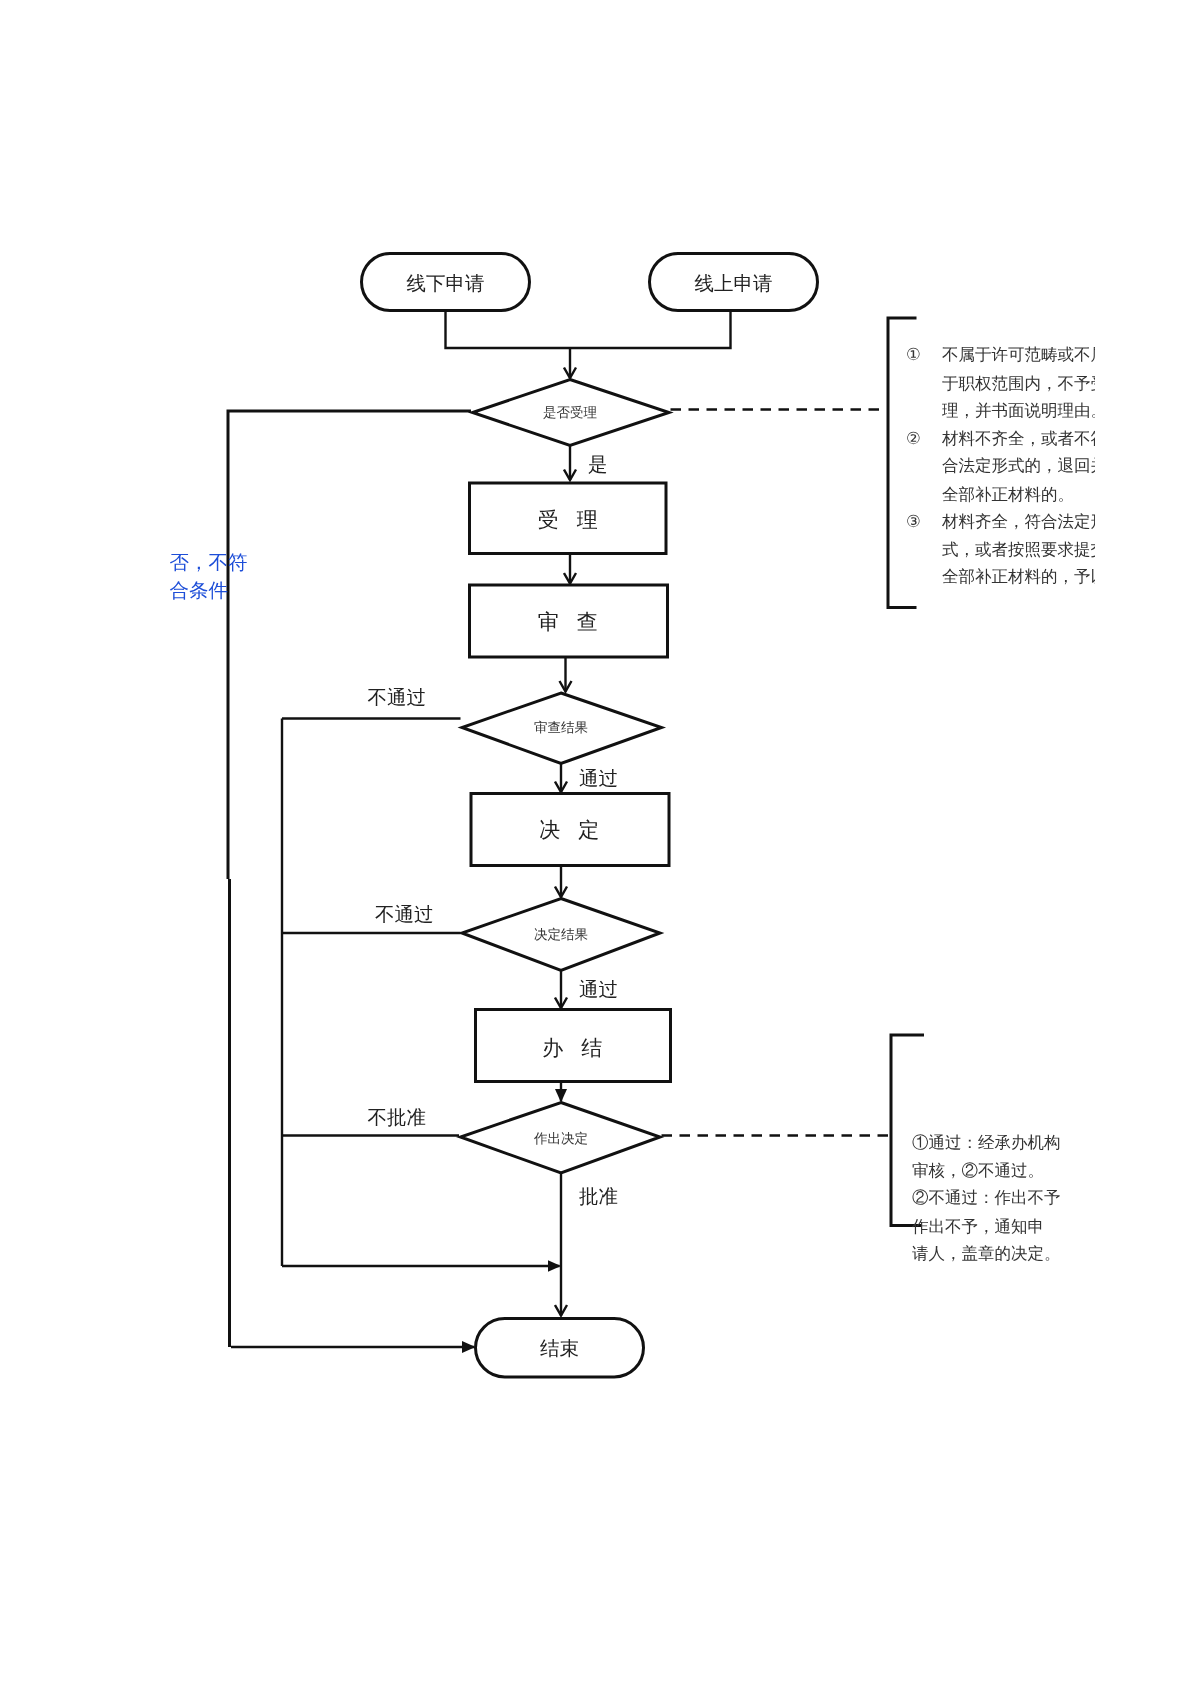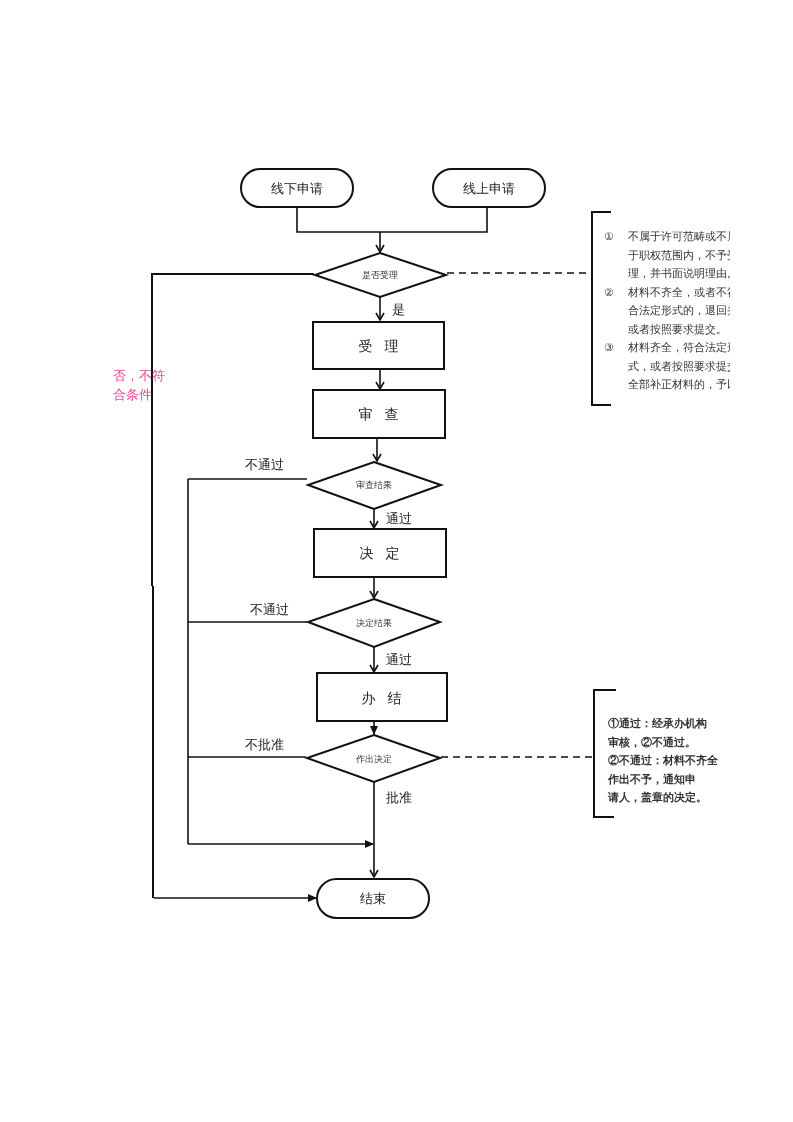--- a/index.html
+++ b/index.html
@@ -11,23 +11,23 @@
     .thick { stroke: #111; stroke-width: 2; fill: none; }
     .dash { stroke: #111; stroke-width: 1.6; fill: none; stroke-dasharray: 7 5; }
     .lbl { font-size: 13px; fill: #222; }
     .lbl-sm { font-size: 9px; fill: #333; }
     .lbl-box { font-size: 14px; fill: #222; letter-spacing: 1px; }
     .note { position: absolute; font-size: 11px; line-height: 18.5px; color: #333; }
     .note1 { left: 604px; top: 228px; width: 126px; height: 165px; overflow: hidden; }
     .note1 .row { display: flex; white-space: nowrap; }
     .note1 .num { width: 24px; flex: none; }
     .note1 .txt { white-space: pre; }
-    .note2 { left: 608px; top: 715px; width: 110px; font-weight: bold; }
+    .note2 { left: 608px; top: 753px; width: 110px; }
     .note2 .row { white-space: nowrap; }
-    .side-label { position: absolute; left: 113px; top: 366px; font-size: 13px; line-height: 19px; color: #ec4899; }
+    .side-label { position: absolute; left: 113px; top: 366px; font-size: 13px; line-height: 19px; color: #1d4ed8; }
   </style>
 </head>
 <body>
 
 <svg id="flow" width="793" height="1122" viewBox="0 0 793 1122" xmlns="http://www.w3.org/2000/svg">
   <defs>
     <marker id="arr" markerWidth="10" markerHeight="10" refX="8" refY="5" orient="auto" markerUnits="userSpaceOnUse">
       <path d="M1,1 L8,5 L1,9" fill="none" stroke="#111" stroke-width="1.6"></path>
     </marker>
     <marker id="arrf" markerWidth="10" markerHeight="10" refX="8" refY="5" orient="auto" markerUnits="userSpaceOnUse">
@@ -124,35 +124,35 @@
   <div class="row">
       <span class="num">②</span>
       <span class="txt">材料不齐全，或者不符</span>
     </div>
   <div class="row">
       <span class="num"></span>
       <span class="txt">合法定形式的，退回并</span>
     </div>
   <div class="row">
       <span class="num"></span>
-      <span class="txt">或者按照要求提交。</span>
+      <span class="txt">全部补正材料的。</span>
     </div>
   <div class="row">
       <span class="num">③</span>
       <span class="txt">材料齐全，符合法定形</span>
     </div>
   <div class="row">
       <span class="num"></span>
       <span class="txt">式，或者按照要求提交</span>
     </div>
   <div class="row">
       <span class="num"></span>
       <span class="txt">全部补正材料的，予以</span>
     </div>
 </div>
 
 <div class="note note2">
   <div class="row">①通过：经承办机构</div>
   <div class="row">审核，②不通过。</div>
-  <div class="row">②不通过：材料不齐全</div>
+  <div class="row">②不通过：作出不予</div>
   <div class="row">作出不予，通知申</div>
   <div class="row">请人，盖章的决定。</div>
 </div>
 
 </body></html>

